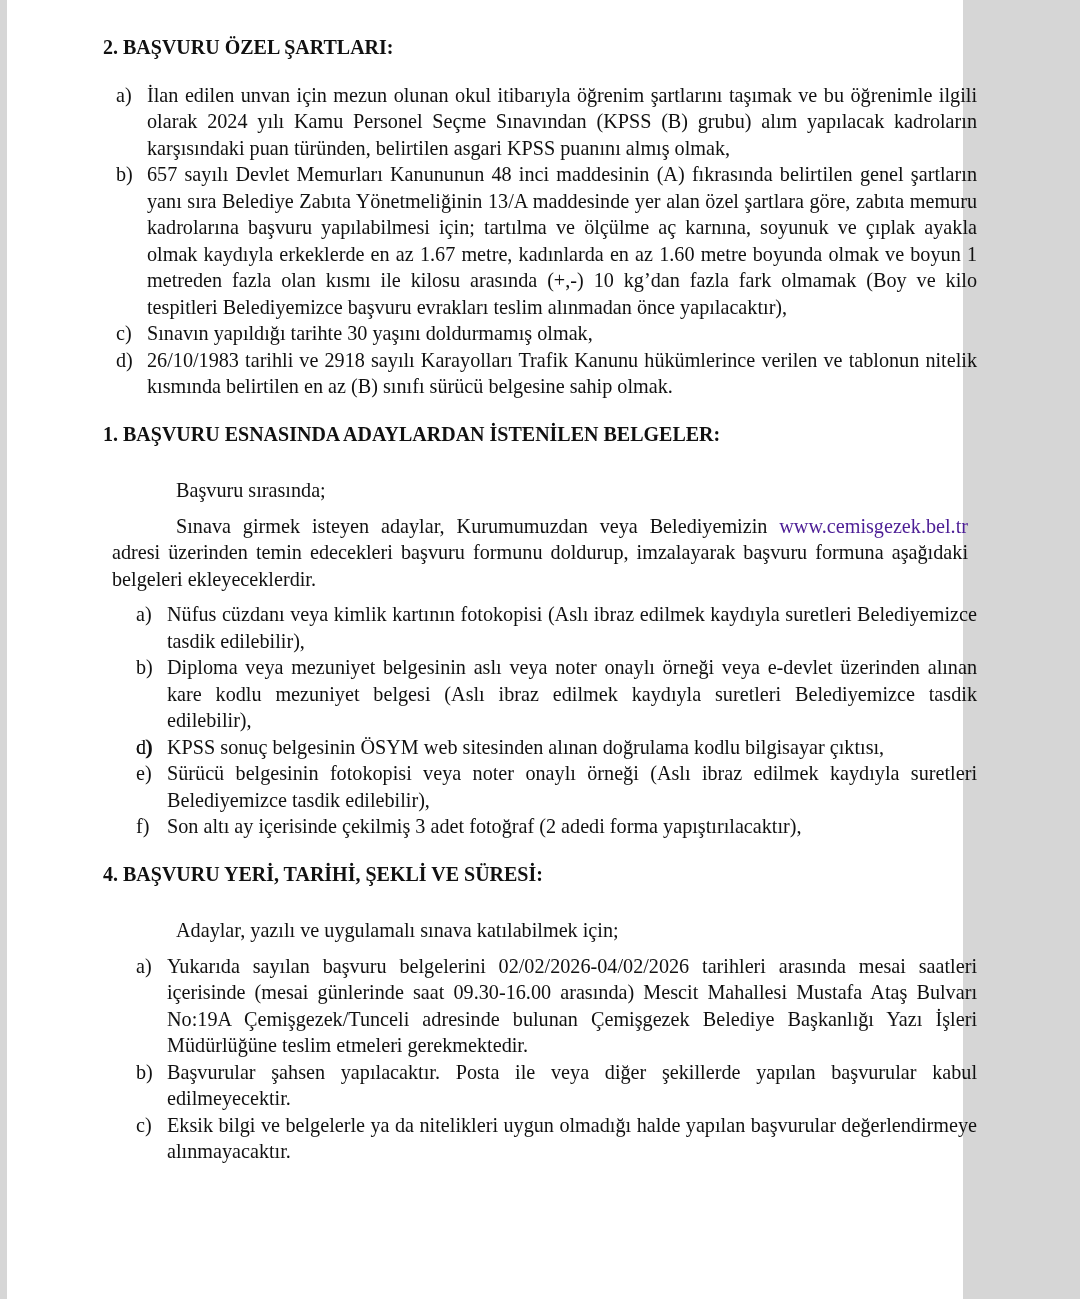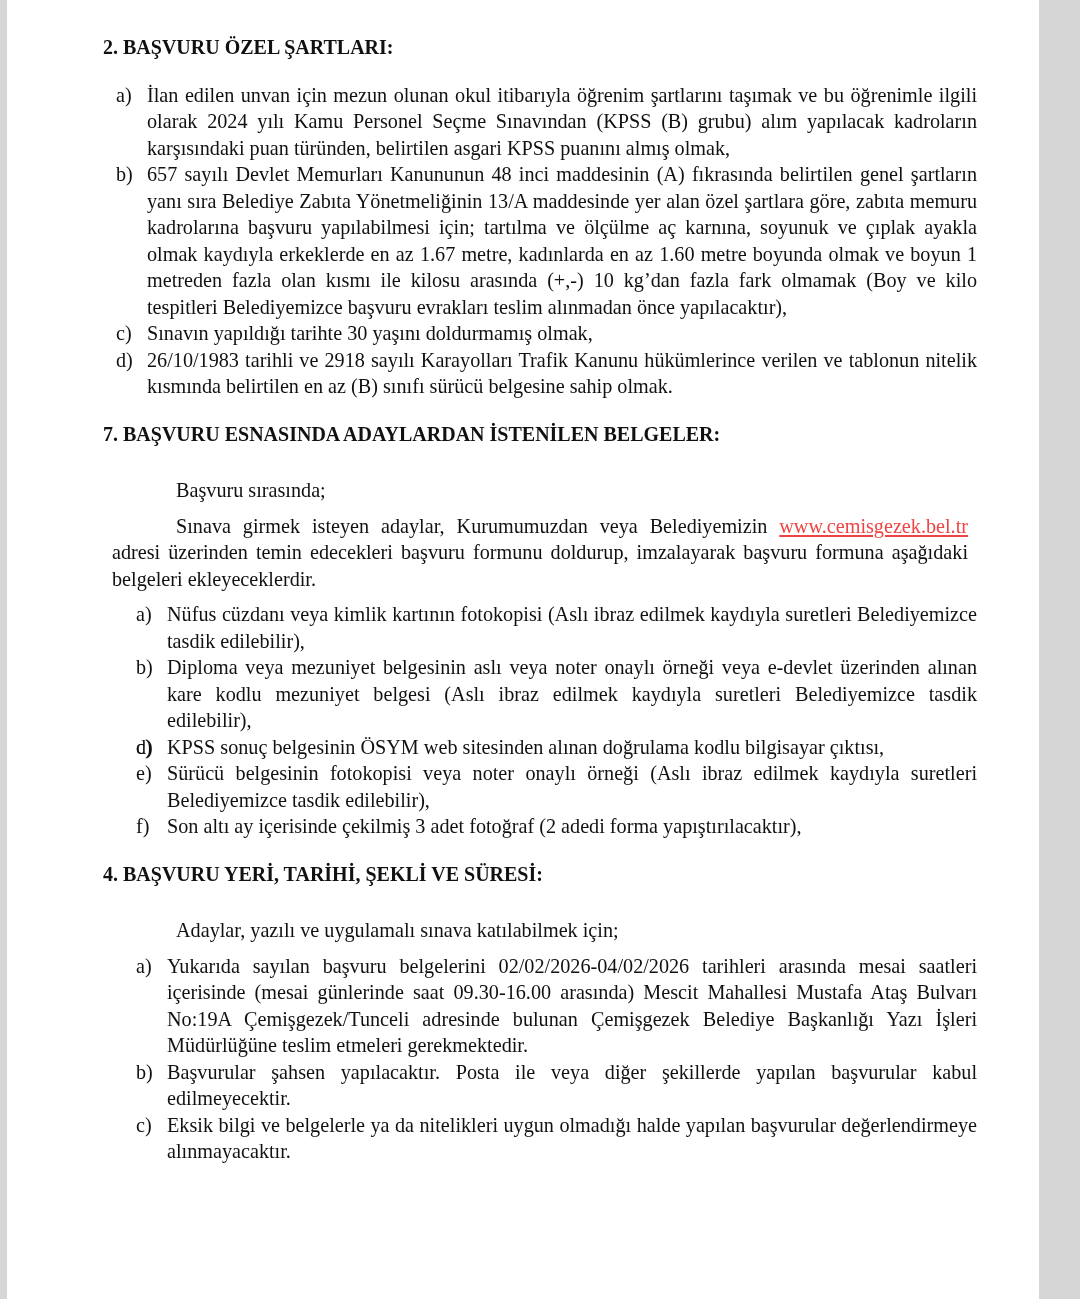--- a/index.html
+++ b/index.html
@@ -10,21 +10,21 @@
       width: 1080px;
       height: 1299px;
       background: #d6d6d6;
       position: relative;
       overflow: hidden;
     }
     .page {
       position: absolute;
       left: 7px;
       top: 0;
-      width: 1032px;
+      width: 956px;
       height: 1299px;
       background: #ffffff;
       font-family: "Liberation Serif", "DejaVu Serif", serif;
       color: #111111;
     }
     .content {
       position: absolute;
       left: 96px;
       top: 34px;
       width: 874px;
@@ -59,22 +59,21 @@
       left: 33px;
     }
     .para {
       margin: 9px;
       text-align: justify;
     }
     .para.first-indent {
       text-indent: 64px;
     }
     .link {
-      color: #ef4444;
-      text-decoration: underline;
+      color: #4c1d95;
     }
     .gap-m { height: 21px; }
   </style>
 </head>
 <body>
 
 <div class="page">
   <div class="content">
 
     <h2 class="heading">2. BAŞVURU ÖZEL ŞARTLARI:</h2>
@@ -93,21 +92,21 @@
         <span>Sınavın yapıldığı tarihte 30 yaşını doldurmamış olmak,</span>
       </li>
       <li class="item">
         <span class="marker">d)</span>
         <span>26/10/1983 tarihli ve 2918 sayılı Karayolları Trafik Kanunu hükümlerince verilen ve tablonun nitelik kısmında belirtilen en az (B) sınıfı sürücü belgesine sahip olmak.</span>
       </li>
     </ul>
 
     <div class="gap-m"></div>
 
-    <h2 class="heading">7. BAŞVURU ESNASINDA ADAYLARDAN İSTENİLEN BELGELER:</h2>
+    <h2 class="heading">1. BAŞVURU ESNASINDA ADAYLARDAN İSTENİLEN BELGELER:</h2>
     <div class="gap-m"></div>
     <p class="para first-indent">
       <span>Başvuru sırasında;</span>
     </p>
     <p class="para first-indent"><span>Sınava girmek isteyen adaylar, Kurumumuzdan veya Belediyemizin </span><a class="link">www.cemisgezek.bel.tr</a><span> adresi üzerinden temin edecekleri başvuru formunu doldurup, imzalayarak başvuru formuna aşağıdaki belgeleri ekleyeceklerdir.</span></p>
     <ul class="list">
       <li class="item indented">
         <span class="marker">a)</span>
         <span>Nüfus cüzdanı veya kimlik kartının fotokopisi (Aslı ibraz edilmek kaydıyla suretleri Belediyemizce tasdik edilebilir),</span>
       </li>

